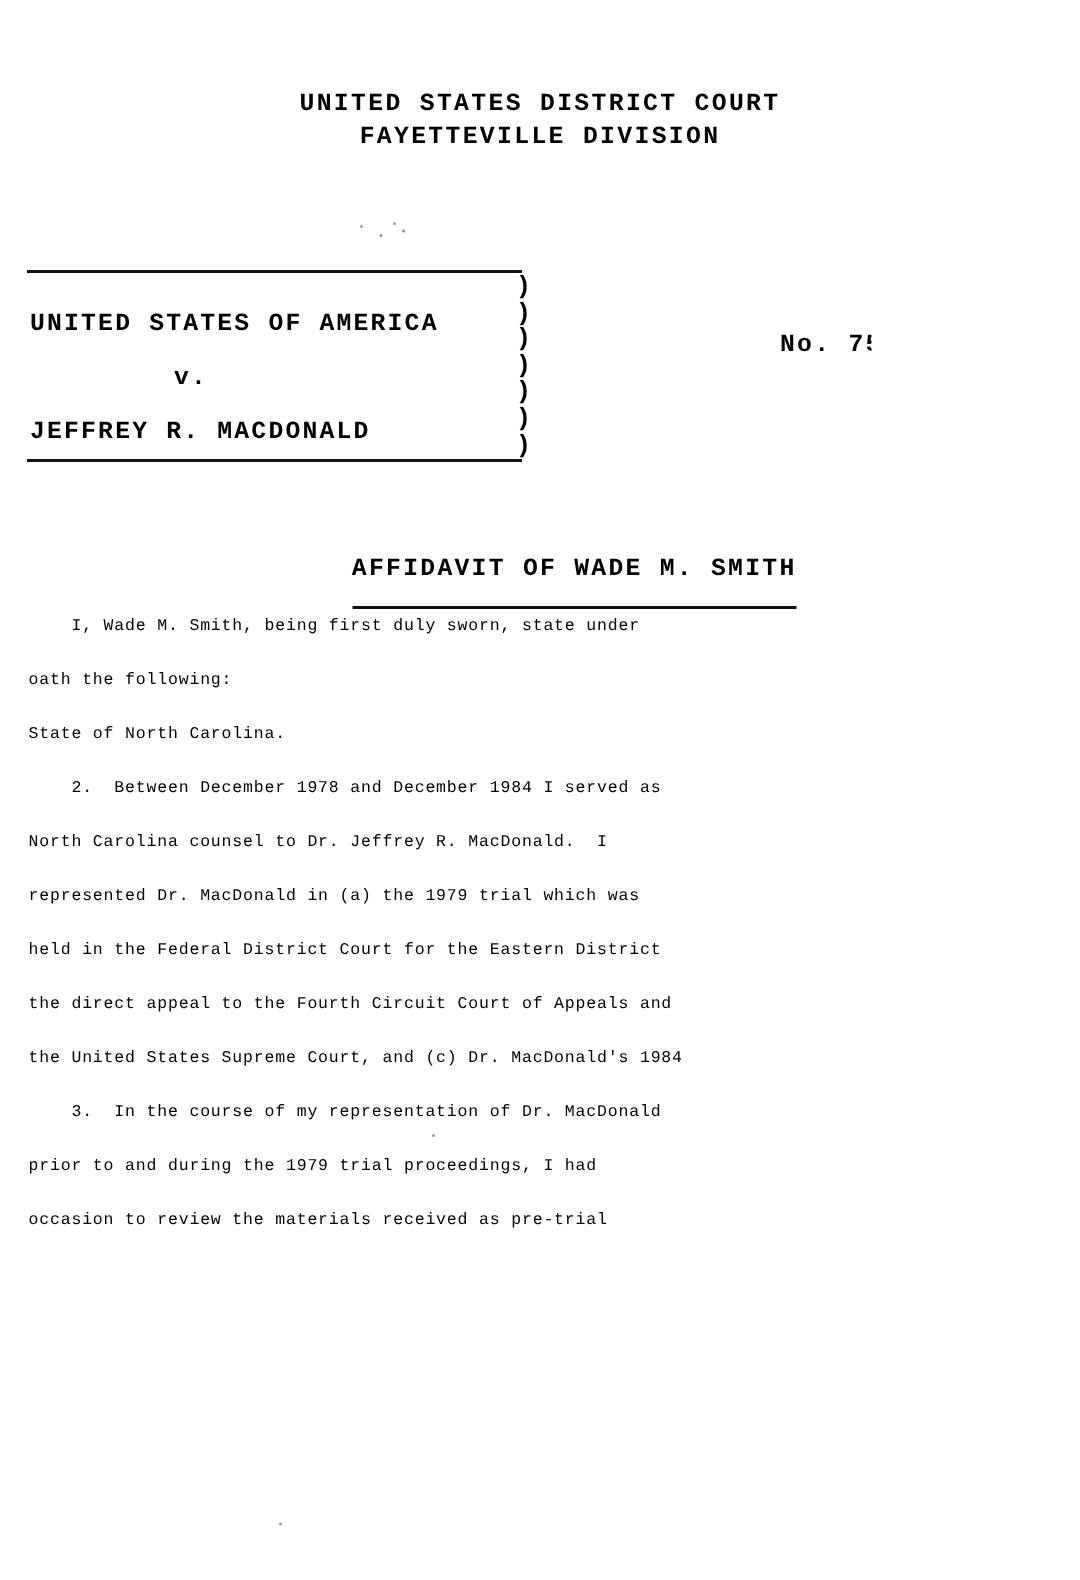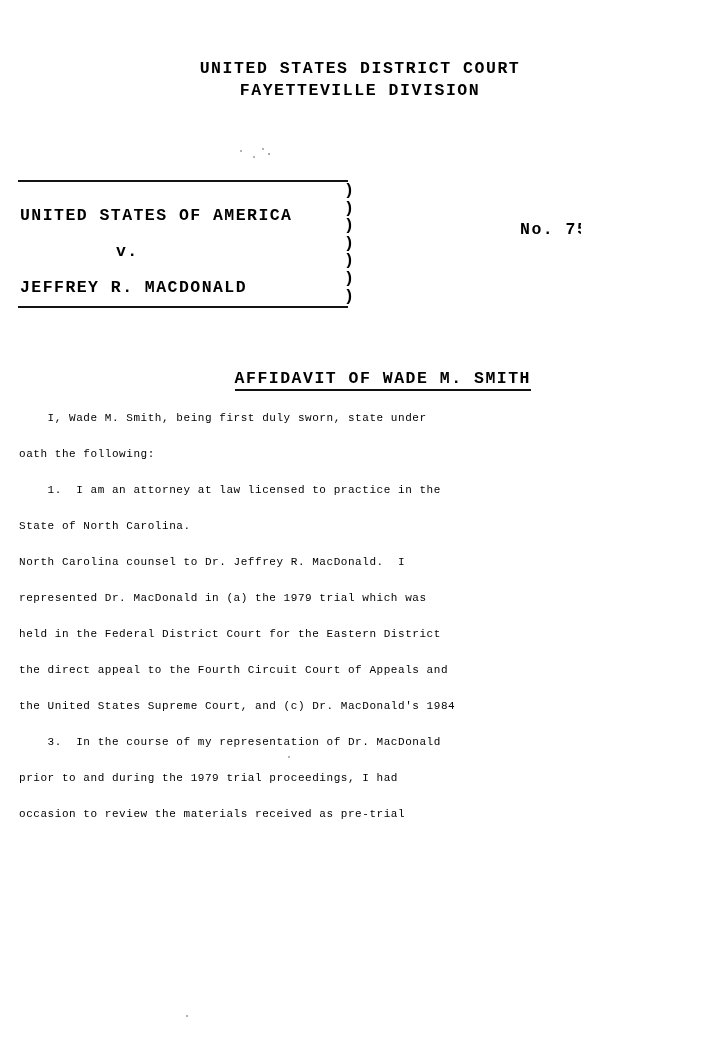--- a/index.html
+++ b/index.html
@@ -97,21 +97,21 @@
     width: 720px;
     text-align: center;
     font-size: 16.5px;
     line-height: 22px;
     font-weight: bold;
     letter-spacing: 1.5px;
     white-space: pre;
   }
   .doc-title span {
     border-bottom: 2px solid #111;
-    padding-bottom: 1px;
+    padding-bottom: 16px;
   }
 
   
   .body-text {
     position: absolute;
     left: 19px;
     top: 400px;
     width: 690px;
   }
   .body-line {
@@ -173,22 +173,22 @@
 
   <div class="case-number">No. 75-26-CR-3</div>
 
   <div class="doc-title">
     <span>AFFIDAVIT OF WADE M. SMITH</span>
   </div>
 
   <div class="body-text">
     <div class="body-line">    I, Wade M. Smith, being first duly sworn, state under</div>
     <div class="body-line">oath the following:</div>
-    <div class="body-line">    1.  I am an attorney at law licensed to practice in the</div>
     <div class="body-line">State of North Carolina.</div>
+    <div class="body-line">    2.  Between December 1978 and December 1984 I served as</div>
     <div class="body-line">North Carolina counsel to Dr. Jeffrey R. MacDonald.  I</div>
     <div class="body-line">represented Dr. MacDonald in (a) the 1979 trial which was</div>
     <div class="body-line">held in the Federal District Court for the Eastern District</div>
     <div class="body-line">the direct appeal to the Fourth Circuit Court of Appeals and</div>
     <div class="body-line">the United States Supreme Court, and (c) Dr. MacDonald's 1984</div>
     <div class="body-line">    3.  In the course of my representation of Dr. MacDonald</div>
     <div class="body-line">prior to and during the 1979 trial proceedings, I had</div>
     <div class="body-line">occasion to review the materials received as pre-trial</div>
   </div>
 

